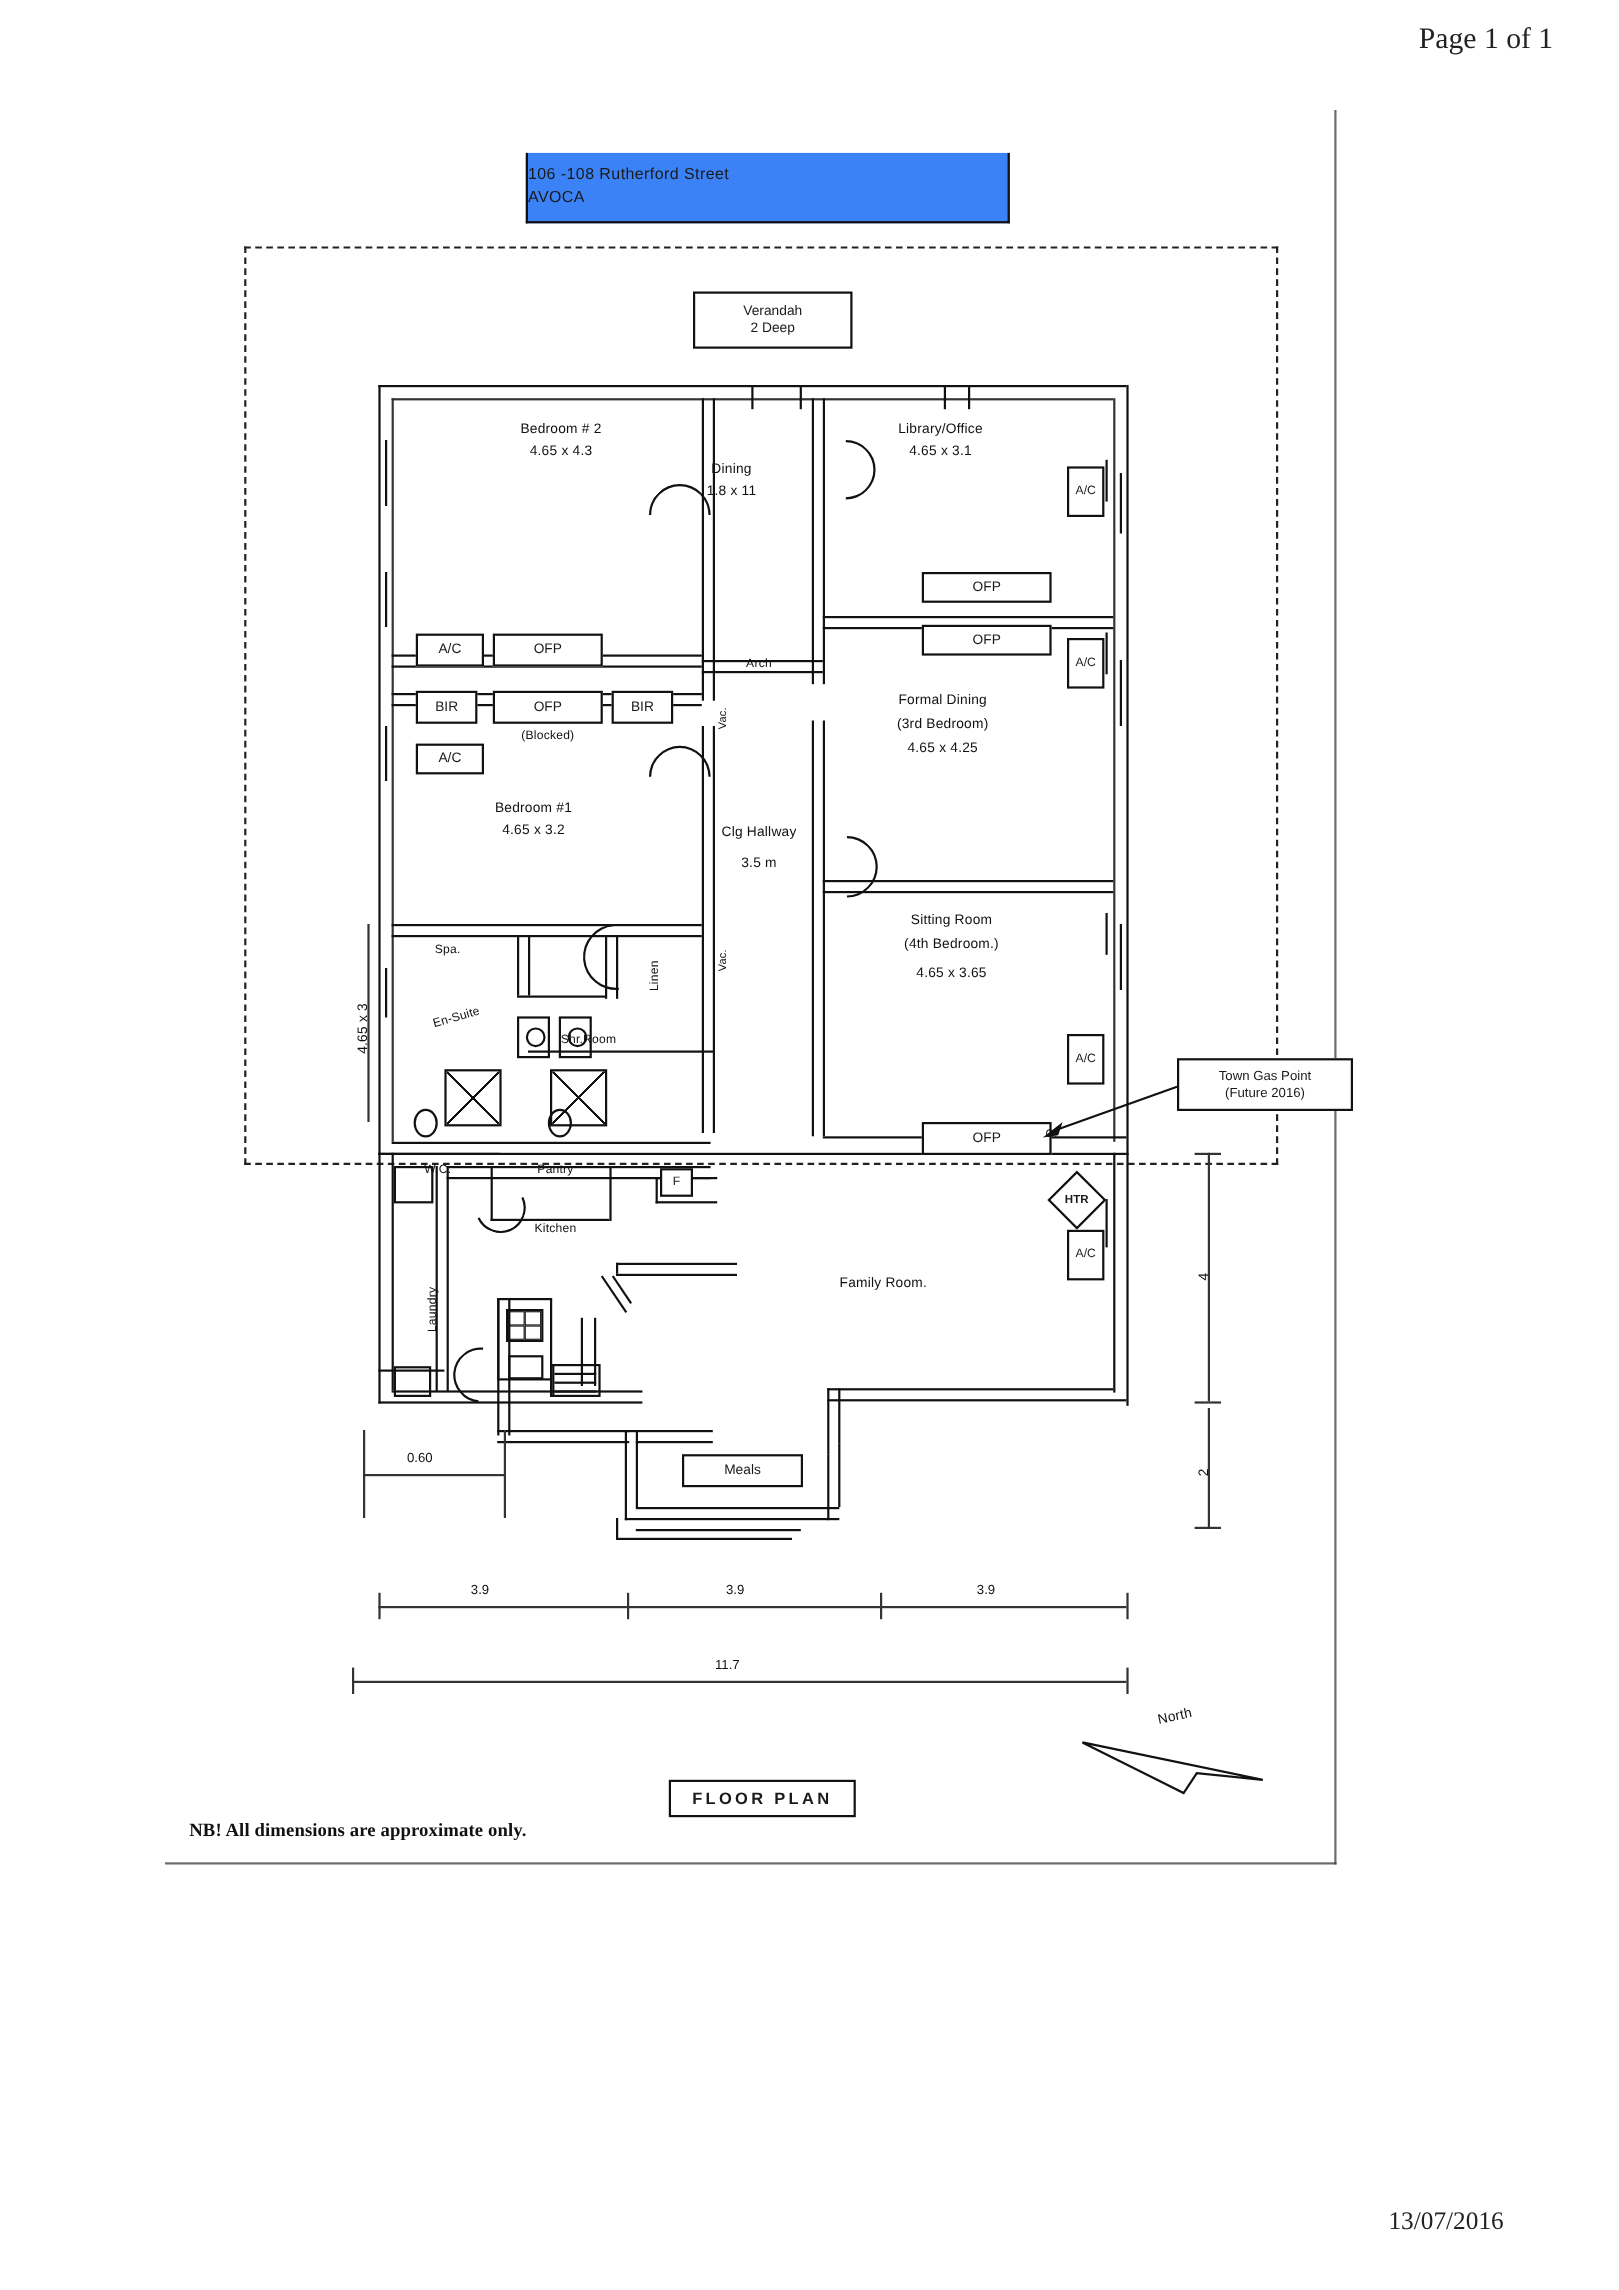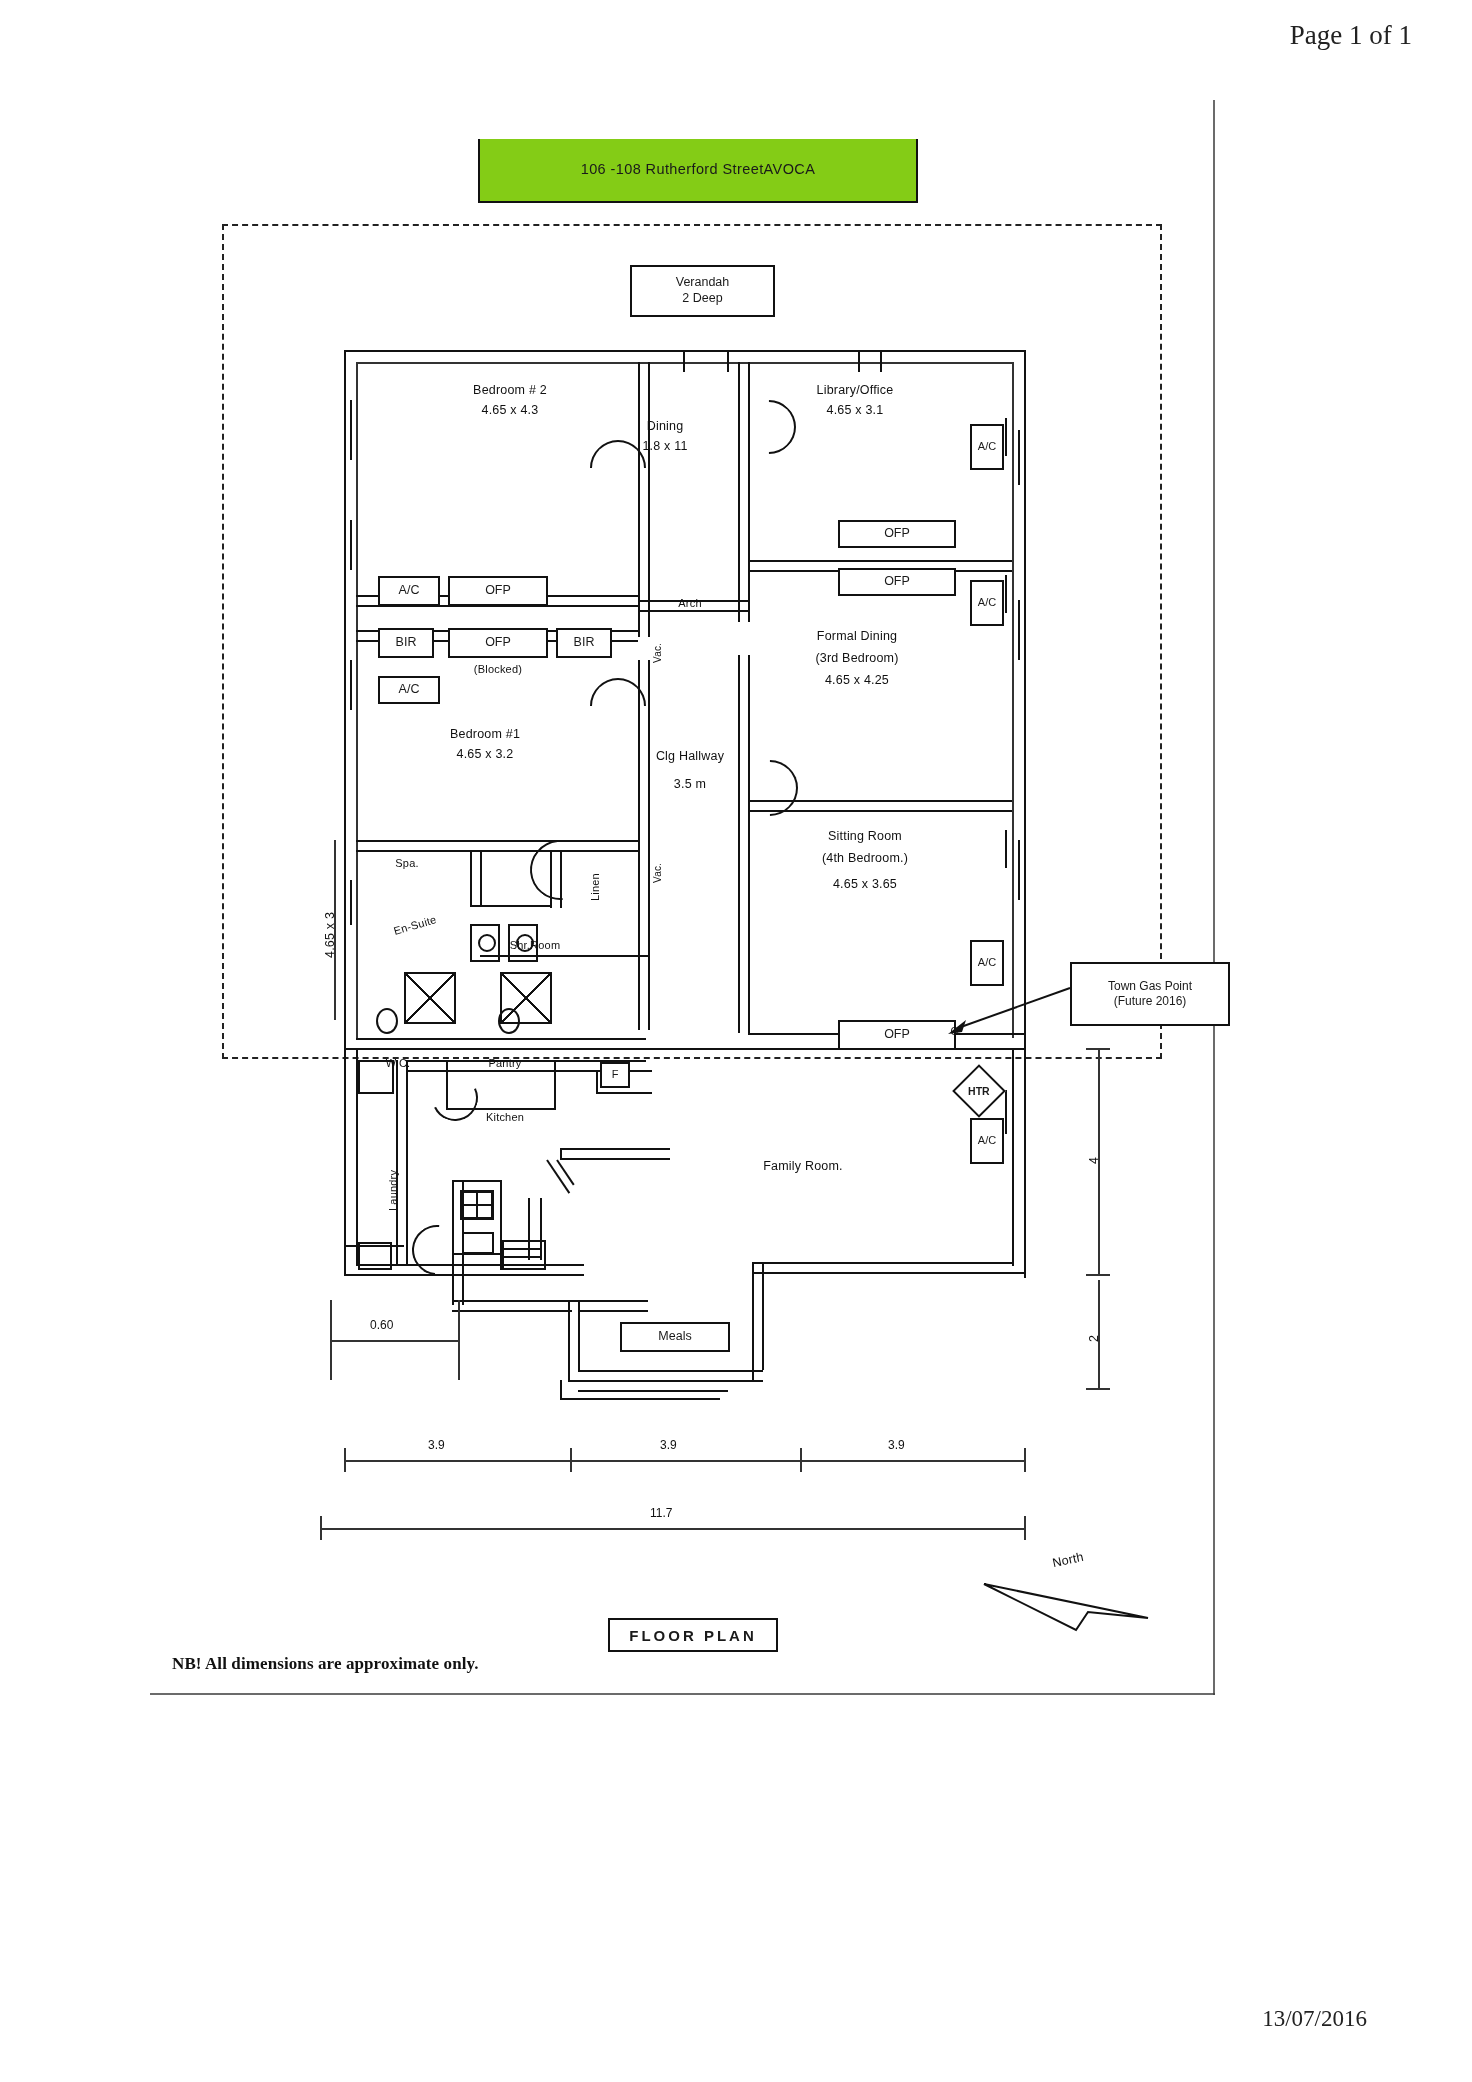--- a/index.html
+++ b/index.html
@@ -55,22 +55,22 @@
   .lbl.xs{font-size:10px;}
   .vert{writing-mode:vertical-rl;transform:rotate(180deg);}
   .tagbox{
     position:absolute;border:2px solid #111;box-sizing:border-box;
     display:flex;align-items:center;justify-content:center;
     font-size:12.5px;line-height:1.25;text-align:center;white-space:pre-line;
     background:#fff;
   }
   .title-box{
     position:absolute;border:2px solid #111;border-top:none;box-sizing:border-box;
-    display:flex;align-items:center;justify-content:center;
-    background:#84cc16;
+    display:flex;flex-direction:column;align-items:flex-start;justify-content:center;
+    background:#3b82f6;
   }
   .title-box div{font-size:14.5px;line-height:1.45;letter-spacing:.4px;}
   .nb{
     position:absolute;
     font-family:"Liberation Serif", serif;
     font-size:17px;color:#111;font-weight:600;letter-spacing:.1px;
   }
   .fp-tag{
     position:absolute;border:2px solid #111;box-sizing:border-box;
     display:flex;align-items:center;justify-content:center;
@@ -327,21 +327,21 @@
   <div class="lbl" style="left:620px;top:748px;width:140px;"><span>Clg Hallway</span></div>
   <div class="lbl" style="left:620px;top:776px;width:140px;"><span>3.5 m</span></div>
 
   <div class="tagbox" style="left:600px;top:1062px;width:30px;height:26px;font-size:11px;"><span>F</span></div>
   <div class="lbl xs" style="left:944px;top:1026px;width:24px;"><span>G.</span></div>
 
   <div class="htr" style="left:960px;top:1072px;">
       <span>HTR</span>
     </div>
 
-  <div class="tagbox" style="left:1070px;top:962px;width:160px;height:64px;font-size:12px;"><span>Town Gas Point
+  <div class="tagbox" style="left:1070px;top:962px;width:160px;height:48px;font-size:12px;"><span>Town Gas Point
 (Future 2016)</span></div>
   <svg style="position:absolute;left:940px;top:980px;width:140px;height:60px;">
     <line x1="130" y1="8" x2="18" y2="48" stroke="#111" stroke-width="2"></line>
     <polygon points="8,54 26,40 22,52" fill="#111"></polygon>
   </svg>
 
   <div class="ln v thin" style="left:334px;top:840px;height:180px;"></div>
   <div class="lbl vert" style="left:322px;top:860px;height:150px;"><span>4.65 x 3</span></div>
 
   <div class="ln h thin" style="left:344px;top:1460px;width:680px;"></div>

